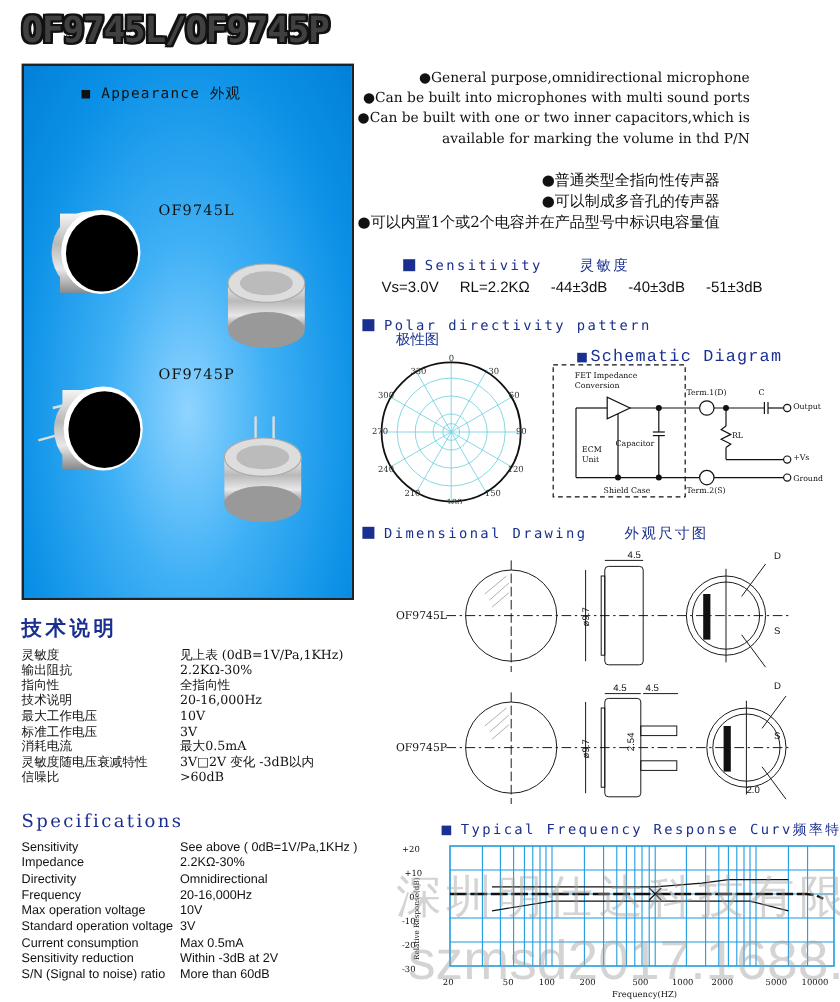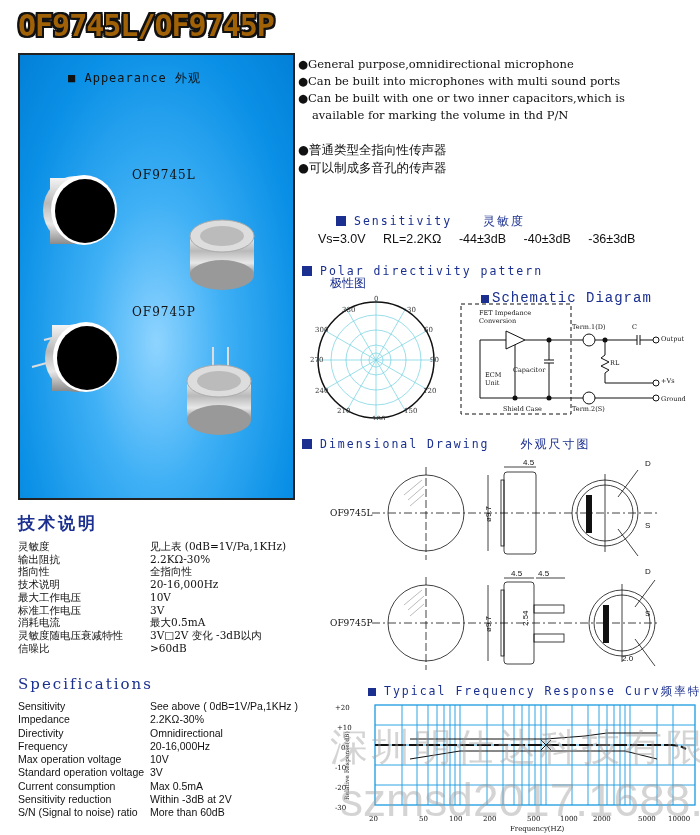--- a/index.html
+++ b/index.html
@@ -1,25 +1,25 @@
 <!DOCTYPE html>
 <html><head>
 <meta charset="utf-8">
 <style>
   * { box-sizing: border-box; margin: 0; padding: 0; }
   body { width: 700px; height: 835px; background: #fff; position: relative; overflow: hidden; font-family: "DejaVu Serif", serif; color: #111; }
   .abs { position: absolute; }
-  .title { left: 18px; top: 8px; font-family: "DejaVu Sans Mono", monospace; font-size: 30px; font-weight: bold; color: #a16207; letter-spacing: -1px;
+  .title { left: 18px; top: 8px; font-family: "DejaVu Sans Mono", monospace; font-size: 30px; font-weight: bold; color: #404040; letter-spacing: -1px;
     text-shadow: -2px -2px 0 #111, 2px -2px 0 #111, -2px 2px 0 #111, 2px 2px 0 #111, 0 2px 0 #111, 2px 0 0 #111, -2px 0 0 #111, 0 -2px 0 #111; }
   .appearance { left: 18px; top: 53px; width: 277px; height: 447px; border: 2px solid #222;
     background: radial-gradient(ellipse at 50% 65%, #8fd4ff 0%, #3fb0f5 35%, #0a90e6 75%, #0380d8 100%); }
   .appearance .head { position: absolute; left: 12px; top: 15px; font-family: "DejaVu Sans Mono", monospace; font-size: 12px; color: #111; letter-spacing: 1px; padding-left: 36px; }
   .appearance .model { position: absolute; font-family: "DejaVu Serif", serif; font-size: 12px; letter-spacing: 1px; color: #111; }
   .bullets { left: 298px; top: 56px; font-family: "DejaVu Serif", serif; font-size: 11.5px; line-height: 17px; }
-  .bullets .b { white-space: nowrap; }
+  .bullets .b { white-space: nowrap; text-align: right; }
   .bullets .ind { padding-left: 14px; }
   .bullets-cn { left: 298px; top: 141px; font-size: 12.5px; line-height: 17.5px; }
   .sec-head { font-family: "DejaVu Sans Mono", monospace; font-size: 11.5px; color: #1a2f8f; letter-spacing: 2px; white-space: nowrap; }
   .sec-head .sq { display: inline-block; width: 10px; height: 10px; background: #1a2f8f; margin-right: 8px; vertical-align: -1px; }
   .sens-vals { left: 318px; top: 232px; font-family: "Liberation Sans", sans-serif; font-size: 12.5px; white-space: nowrap; word-spacing: 2px; }
   .sens-vals span { margin-right: 12px; }
   .small { font-family: "DejaVu Serif", serif; font-size: 7px; }
   .cn-title { left: 18px; top: 512px; font-size: 17px; color: #1a2f8f; letter-spacing: 3px; font-weight: bold; }
   .cn-table, .en-table { font-size: 10.5px; line-height: 12.7px; }
   .cn-table .row, .en-table .row { display: flex; white-space: nowrap; }
@@ -84,32 +84,33 @@
 
 <div class="abs bullets">
   <div class="b">●General purpose,omnidirectional microphone</div>
   <div class="b">●Can be built into microphones with multi sound ports</div>
   <div class="b">●Can be built with one or two inner capacitors,which is</div>
   <div class="b ind">available for marking the volume in thd P/N</div>
 </div>
 <div class="abs bullets bullets-cn">
   <div class="b">●普通类型全指向性传声器</div>
   <div class="b">●可以制成多音孔的传声器</div>
+  <div class="b">●可以内置1个或2个电容并在产品型号中标识电容量值</div>
 </div>
 
 <div class="abs sec-head" style="left:302px;top:213px;margin-left:34px;">
   <span class="sq"></span><span>Sensitivity</span>
   <span style="margin-left:22px;font-family:'DejaVu Serif',serif;font-size:12px;">灵敏度</span>
 </div>
 <div class="abs sens-vals">
   <span>Vs=3.0V</span>
   <span>RL=2.2KΩ</span>
   <span>-44±3dB</span>
   <span>-40±3dB</span>
-  <span>-36±3dB</span>
+  <span>-51±3dB</span>
 </div>
 
 <div class="abs sec-head" style="left:302px;top:264px;text-align:right;">
   <span class="sq"></span><span>Polar directivity pattern</span>
 </div>
 <div class="abs" style="left:330px;top:275px;font-size:12px;color:#1a2f8f;text-align:center;">极性图</div>
 <svg class="abs" style="left:310px;top:295px;" width="130" height="125">
   <g stroke="#6fd0e0" stroke-width="0.7" fill="none">
     <circle cx="66" cy="65" r="45"></circle>
       <circle cx="66" cy="65" r="30"></circle>

